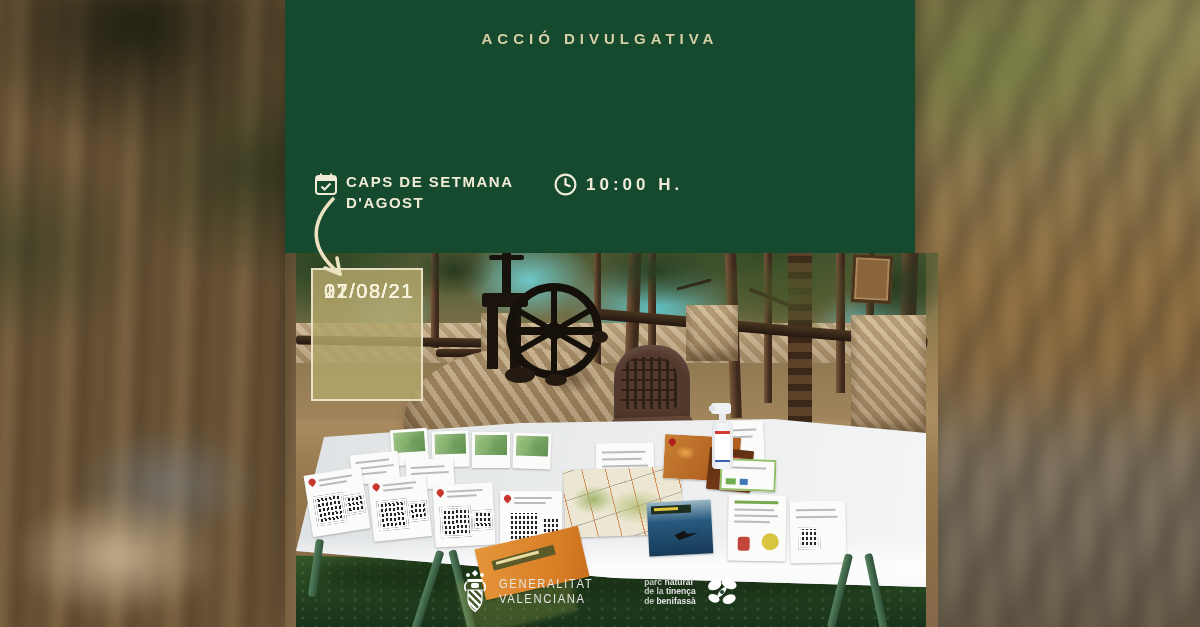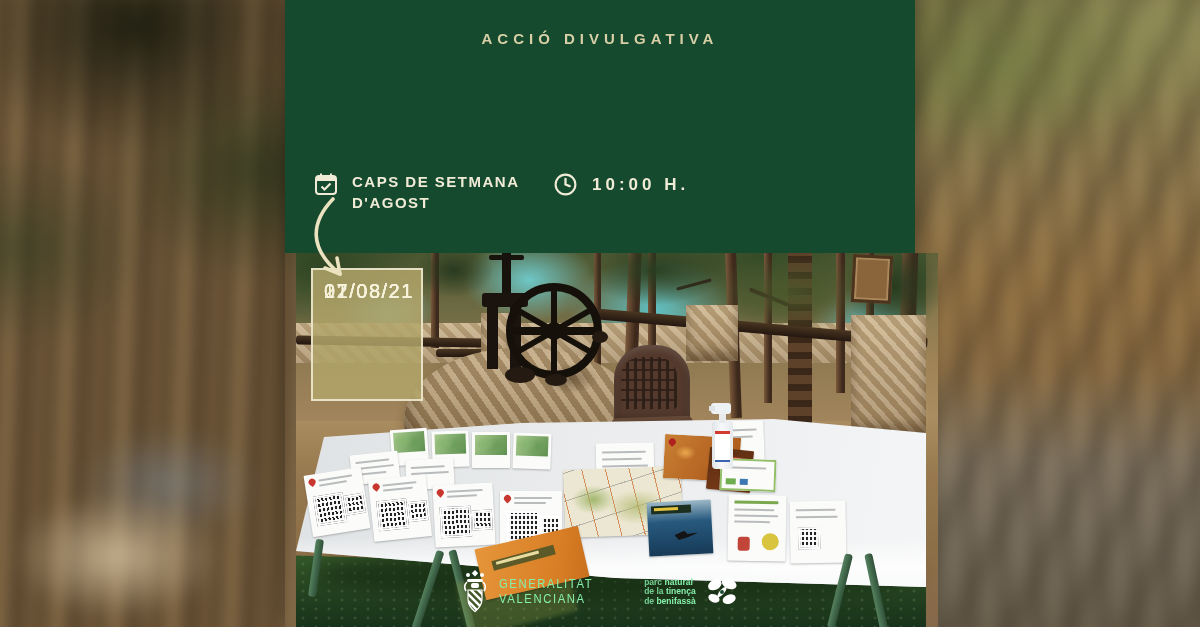--- a/index.html
+++ b/index.html
@@ -33,21 +33,21 @@
   .card{position:absolute;left:285px;top:0;width:630px;height:627px;box-shadow:0 0 22px rgba(0,0,0,.4);}
   .header{position:absolute;left:0;top:0;width:630px;height:253px;background:#154a2e;z-index:2;}
   .kicker{position:absolute;top:30px;width:100%;text-align:center;font-size:15px;font-weight:700;
           letter-spacing:5px;color:#d8cfa7;}
   .title-ca{position:absolute;top:52px;width:100%;text-align:center;}
   .title-ca span{display:inline-block;font-size:47px;font-weight:700;letter-spacing:0;
                  color:#b39a55;transform:scaleX(.78);white-space:nowrap;}
   .title-es{position:absolute;top:103px;width:100%;text-align:center;}
   .title-es span{display:inline-block;font-size:41px;font-weight:700;color:#f2eed9;
                  transform:scaleX(.80);white-space:nowrap;}
-  .info{position:absolute;top:171px;display:flex;gap:14px;color:#f0ebd7;}
+  .info{position:absolute;top:171px;display:flex;gap:8px;color:#f0ebd7;}
   .info .txt{font-size:15px;font-weight:700;letter-spacing:1.5px;line-height:21px;white-space:nowrap;}
   .info-1{left:29px;}
   .info-2{left:268px;}
   .info-2 .txt{font-size:17px;letter-spacing:4px;margin-top:3px;}
   .info-3{left:440px;}
   .icn{flex:0 0 auto;margin-top:1px;}
   .contact{position:absolute;top:233px;width:100%;text-align:center;font-size:13px;font-weight:700;
            letter-spacing:.3px;color:#ac9150;white-space:nowrap;}
   .contact .sep{margin:0 7px;}
   
@@ -113,21 +113,21 @@
       radial-gradient(14px 10px at 30% 45%, #86b56e, rgba(134,181,110,0) 75%),
       radial-gradient(18px 12px at 68% 55%, #6b9c58, rgba(107,156,88,0) 75%),
       linear-gradient(120deg,#a8c98e,#5c8f4e);}
   .leg{z-index:8;width:8px;background:linear-gradient(90deg,#55815f,#2f5038);border-radius:3px;}
   .dates{left:15px;top:15px;width:112px;height:133px;z-index:12;
     background:rgba(178,164,106,.85);border:2px solid rgba(246,241,220,.8);
     padding:6px 0 0 11px;box-sizing:border-box;
     font-size:20px;letter-spacing:1.5px;line-height:30px;color:#f7f2dc;}
   .arrow-svg{position:absolute;left:14px;top:194px;z-index:13;}
   .footer{position:absolute;left:0;bottom:12px;width:100%;display:flex;justify-content:center;
-    align-items:center;gap:40px;z-index:12;color:#86efac;}
+    align-items:center;gap:40px;z-index:12;color:#e5e5e5;}
   .gv{display:flex;align-items:center;gap:9px;}
   .gv-text{font-size:12.5px;letter-spacing:1.8px;line-height:15px;transform:scaleX(.9);transform-origin:left center;white-space:nowrap;}
   .park{display:flex;align-items:center;gap:8px;}
   .park-text{font-size:8.5px;line-height:9.5px;white-space:nowrap;}
   .park-text .lt{opacity:.82;font-weight:700;}
   .park-text .bd{font-weight:700;}
   .sb{z-index:8;}
   .sign{left:556px;top:2px;width:34px;height:42px;z-index:4;background:#8a653c;
     border:3px solid #4a341e;transform:rotate(3deg);box-shadow:inset 0 0 0 2px rgba(220,190,140,.4);}
 </style>

